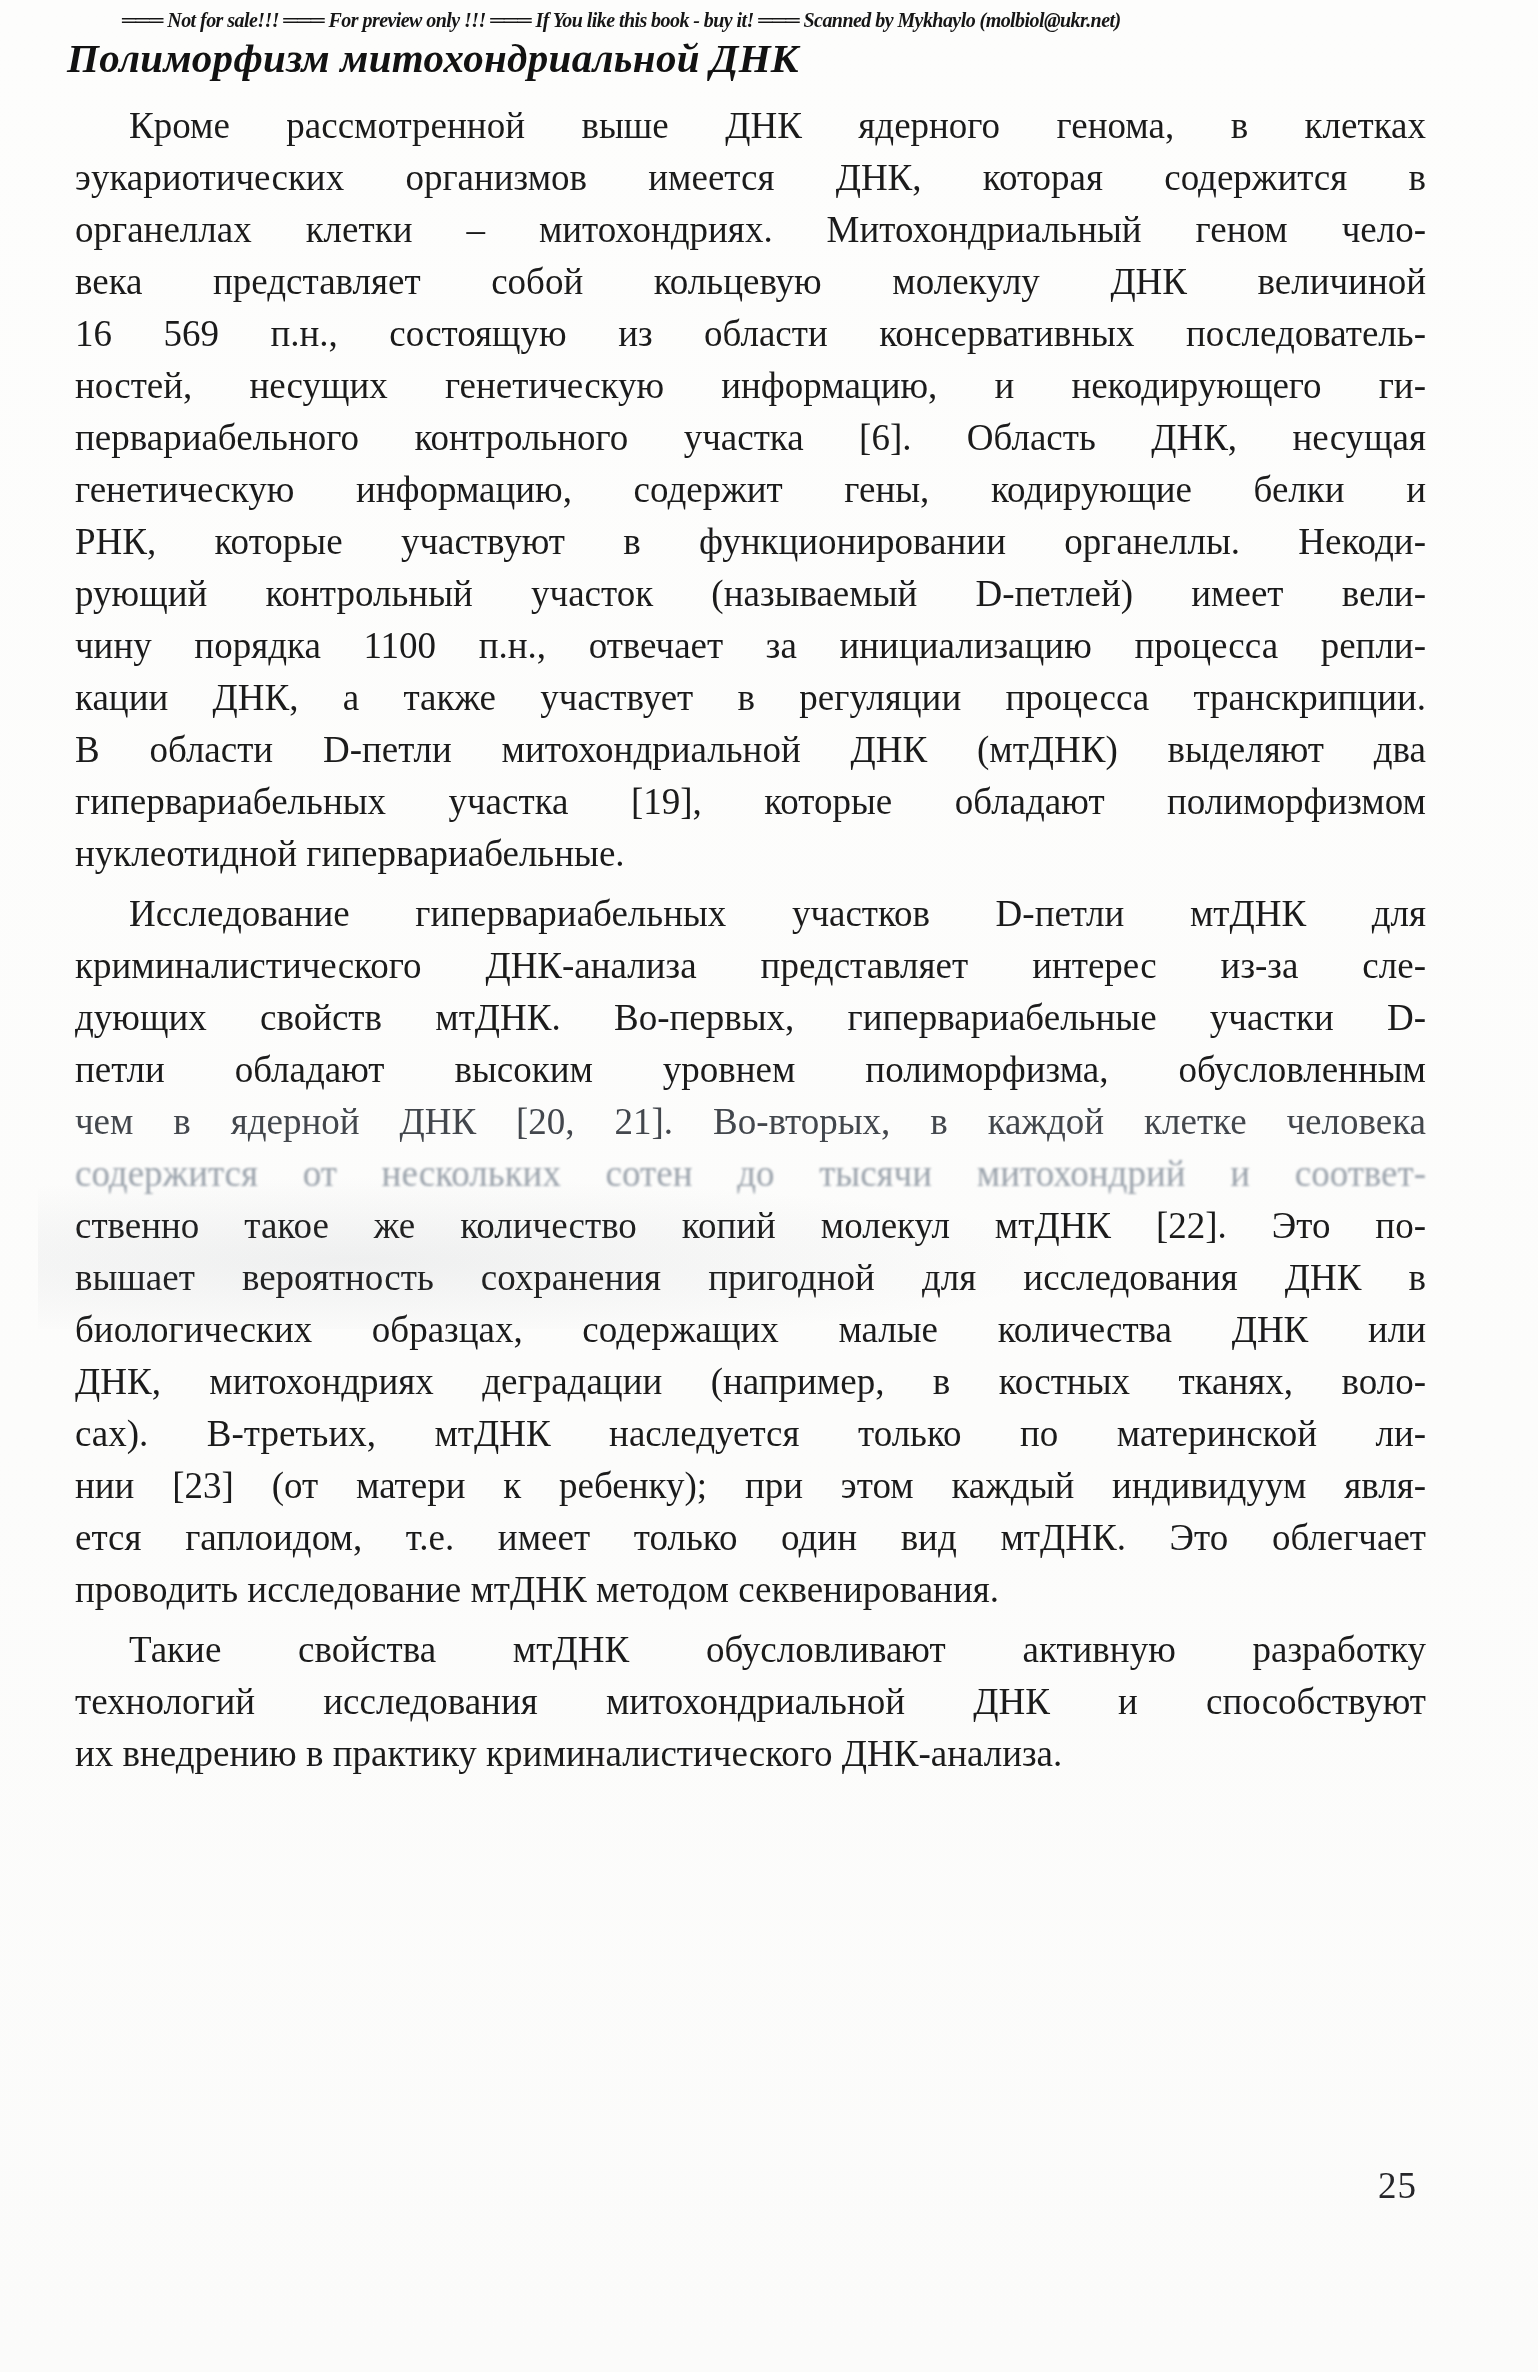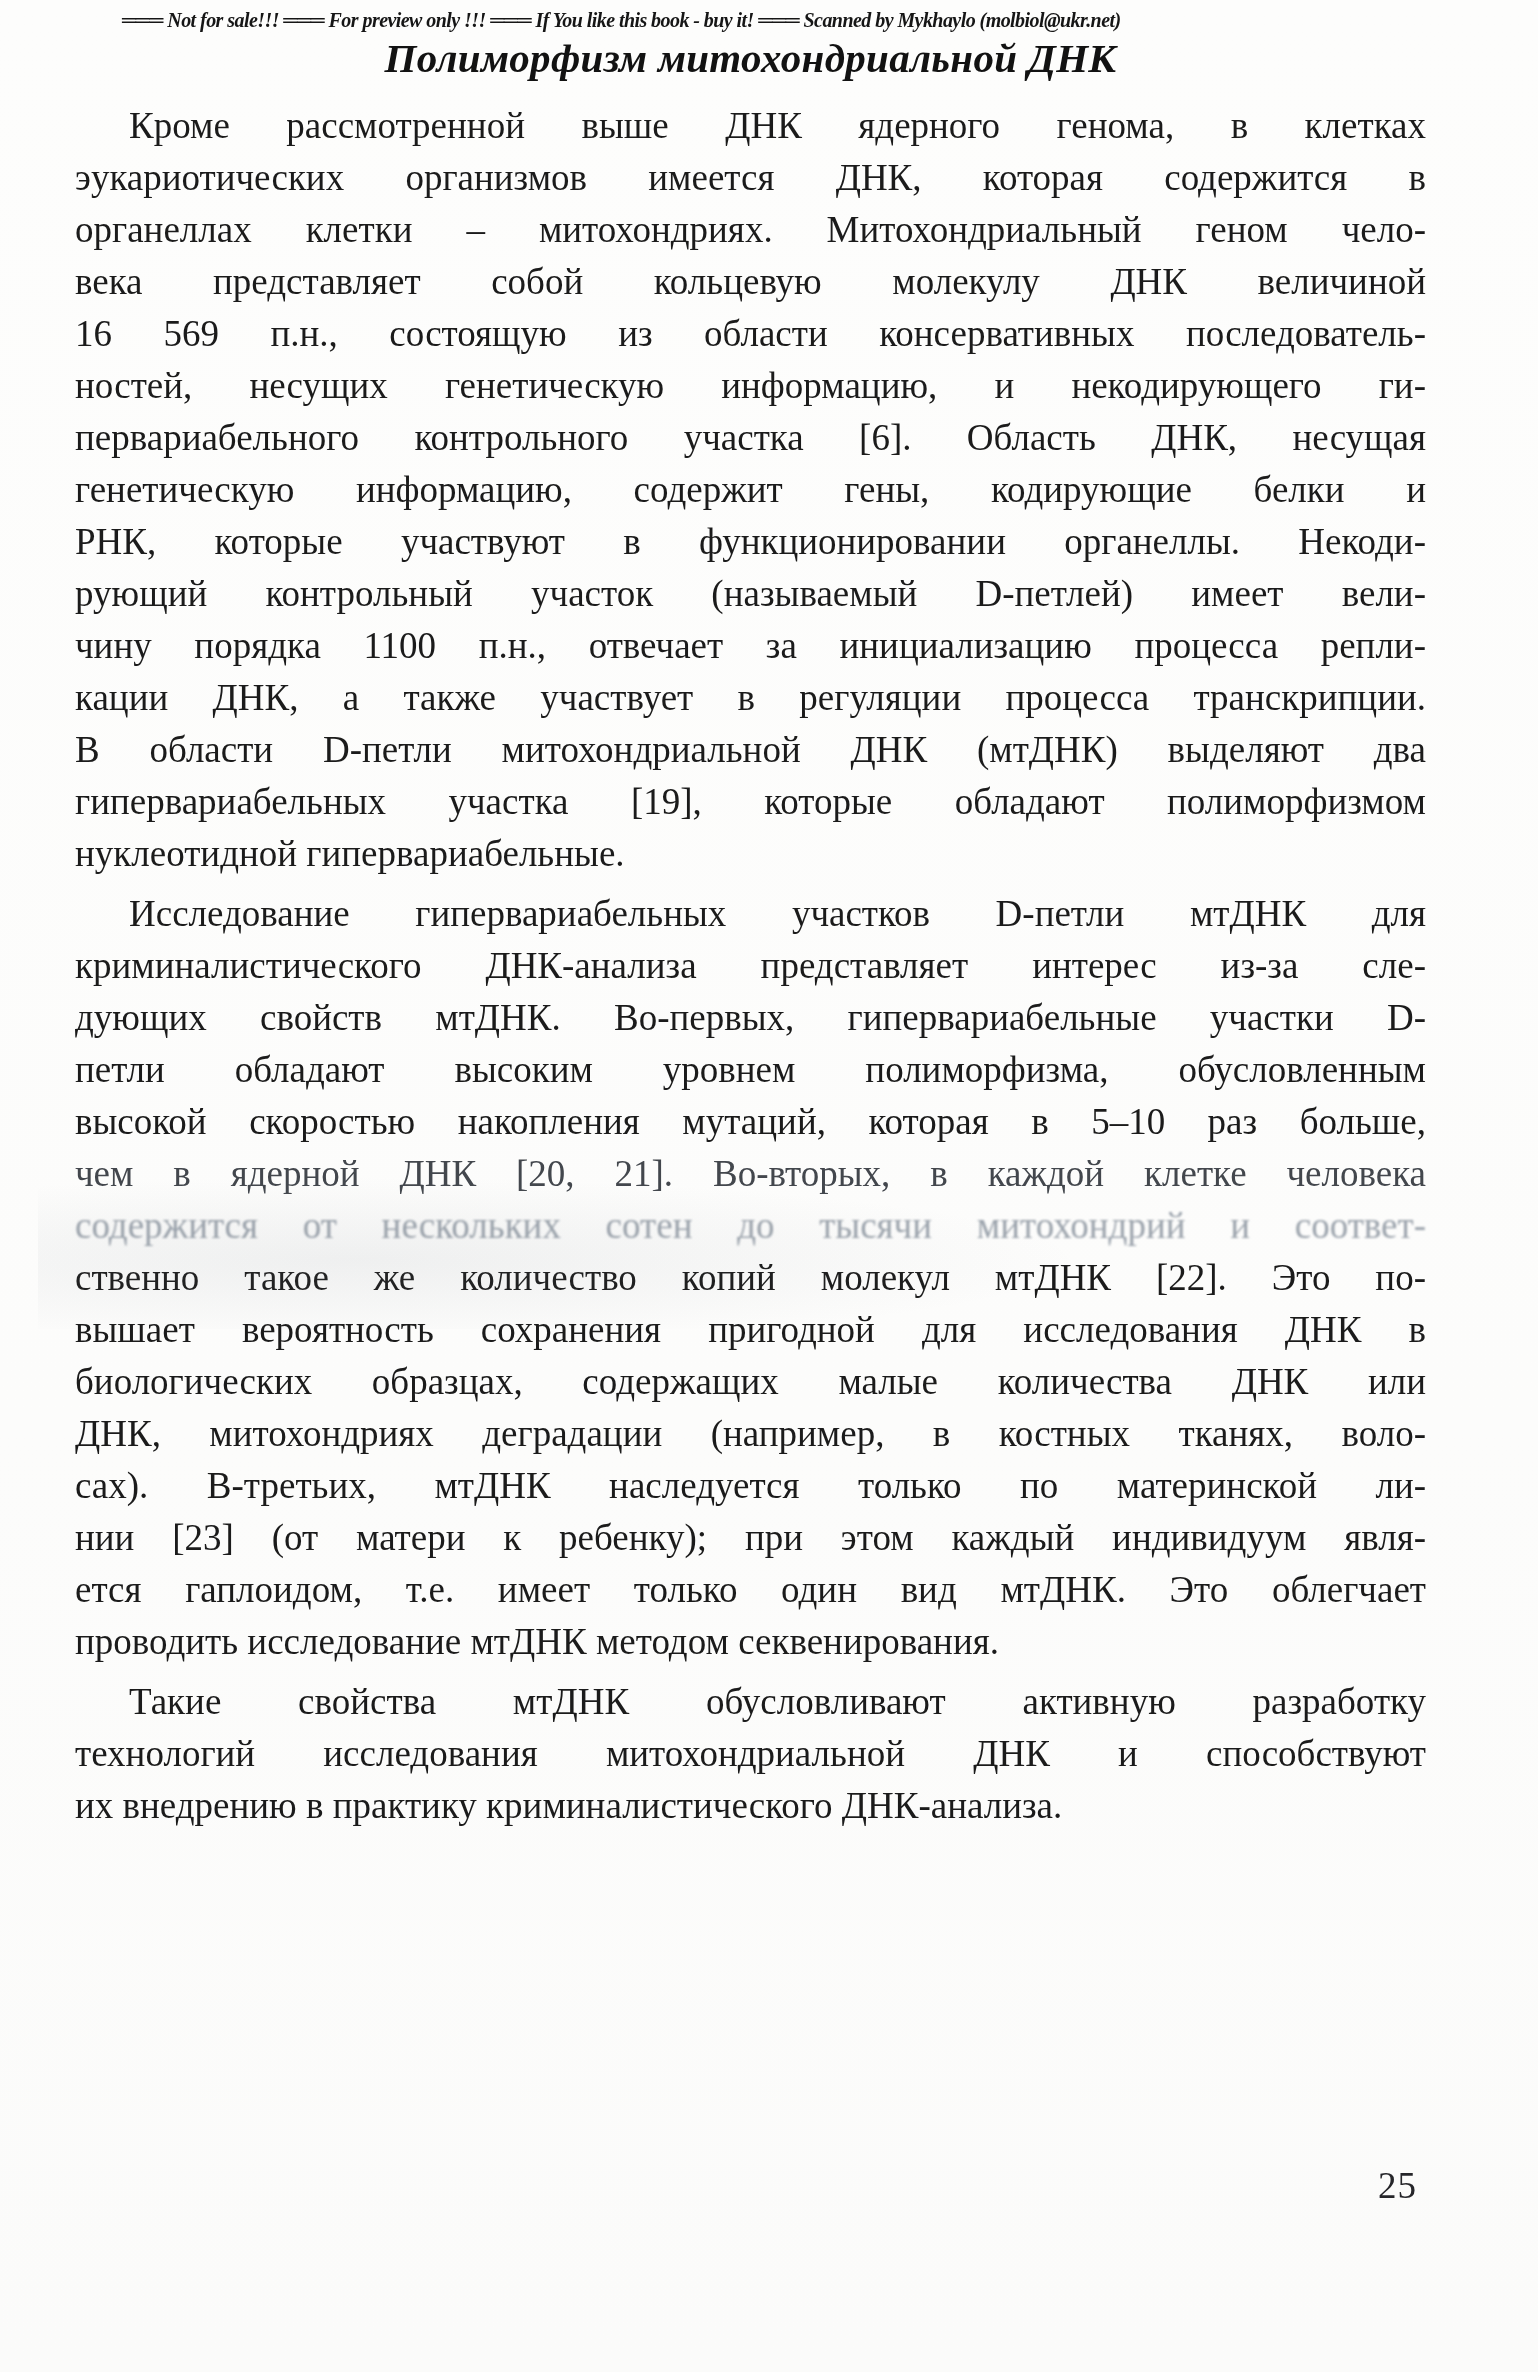--- a/index.html
+++ b/index.html
@@ -17,21 +17,20 @@
   }
   .header-note {
     position:absolute; top:7.6px; left:122px;
     font-style:italic; font-weight:bold;
     font-size:21.5px; letter-spacing:-0.6px;
     color:#161616; white-space:nowrap;
     transform:scaleX(0.93); transform-origin:left center;
   }
   .title {
     position:absolute; top:34px; left:67px; width:1367px;
-    text-align:center;
     font-size:41px; font-weight:bold; font-style:italic;
     letter-spacing:0.3px; color:#121212;
   }
   .text-block {
     position:absolute; top:92px; left:67px; width:1367px;
     font-size:37px; color:#1b1b1b;
   }
   .para { margin:8px; padding:0; }
   .line {
     height:52px; line-height:52px;
@@ -79,21 +78,20 @@
       <div class="line">В области D-петли митохондриальной ДНК (мтДНК) выделяют два</div>
       <div class="line">гипервариабельных участка [19], которые обладают полиморфизмом</div>
       <div class="line last">нуклеотидной гипервариабельные.</div>
     </div>
 
     <div class="para">
       <div class="line indent">Исследование гипервариабельных участков D-петли мтДНК для</div>
       <div class="line">криминалистического ДНК-анализа представляет интерес из-за сле-</div>
       <div class="line">дующих свойств мтДНК. Во-первых, гипервариабельные участки D-</div>
       <div class="line">петли обладают высоким уровнем полиморфизма, обусловленным</div>
-      <div class="line">высокой скоростью накопления мутаций, которая в 5–10 раз больше,</div>
       <div class="line dim">чем в ядерной ДНК [20, 21]. Во-вторых, в каждой клетке человека</div>
       <div class="line faded">содержится от нескольких сотен до тысячи митохондрий и соответ-</div>
       <div class="line">ственно такое же количество копий молекул мтДНК [22]. Это по-</div>
       <div class="line">вышает вероятность сохранения пригодной для исследования ДНК в</div>
       <div class="line">биологических образцах, содержащих малые количества ДНК или</div>
       <div class="line">ДНК, митохондриях деградации (например, в костных тканях, воло-</div>
       <div class="line">сах). В-третьих, мтДНК наследуется только по материнской ли-</div>
       <div class="line">нии [23] (от матери к ребенку); при этом каждый индивидуум явля-</div>
       <div class="line">ется гаплоидом, т.е. имеет только один вид мтДНК. Это облегчает</div>
       <div class="line last">проводить исследование мтДНК методом секвенирования.</div>

